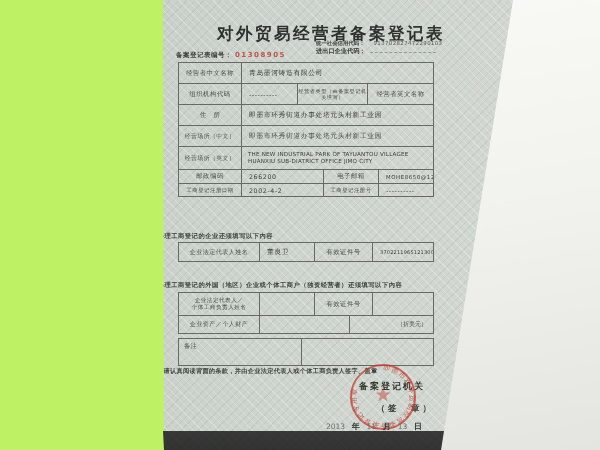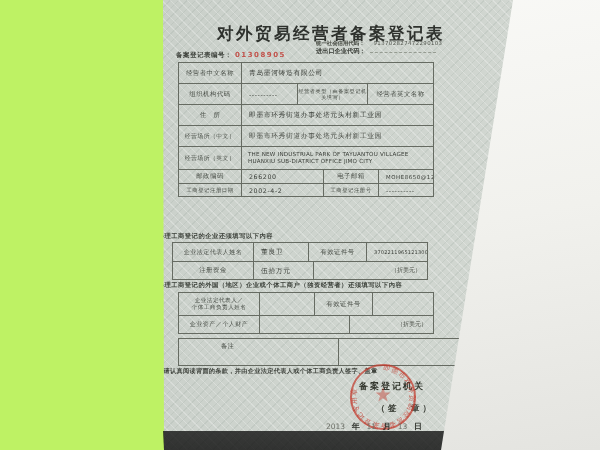--- a/index.html
+++ b/index.html
@@ -108,31 +108,26 @@
       <div class="trow" style="height:13px">
         <div class="c lbl" style="width:62px;font-size:5.4px">工商登记注册日期</div>
         <div class="c val num" style="width:82px">2002-4-2</div>
         <div class="c lbl" style="width:55px;font-size:5.4px">工商登记注册号</div>
         <div class="c val num" style="flex:1">----------</div>
       </div>
     </div>
 
     <div class="sech" style="left:144px;top:232px">依法办理工商登记的企业还须填写以下内容</div>
 
-    <div class="tbl" style="left:172px;top:242px;width:254px;">
+    <div class="tbl" style="left:178px;top:242px;width:254px;">
       <div class="trow" style="height:18px">
         <div class="c lbl" style="width:80px;font-size:6px">企业法定代表人姓名</div>
         <div class="c val" style="width:55px">董良卫</div>
         <div class="c lbl" style="width:58px">有效证件号</div>
         <div class="c val" style="flex:1;font-size:5px;letter-spacing:.2px">370221196512130032</div>
-      </div>
-      <div class="trow" style="height:18px">
-        <div class="c lbl" style="width:80px">注册资金</div>
-        <div class="c val" style="width:60px">伍拾万元</div>
-        <div class="c note" style="flex:1">（折美元）</div>
       </div>
     </div>
 
     <div class="sech" style="left:144px;top:281px">依法办理工商登记的外国（地区）企业或个体工商户（独资经营者）还须填写以下内容</div>
 
     <div class="tbl" style="left:178px;top:292px;width:254px;">
       <div class="trow" style="height:22px">
         <div class="c lbl sm" style="width:80px;flex-direction:column;font-size:5.6px">
           <div>企业法定代表人／</div>
           <div>个体工商负责人姓名</div>
@@ -141,21 +136,21 @@
         <div class="c lbl" style="width:58px">有效证件号</div>
         <div class="c val" style="flex:1"></div>
       </div>
       <div class="trow" style="height:18px">
         <div class="c lbl" style="width:80px;font-size:6px">企业资产／个人财产</div>
         <div class="c val" style="width:90px"></div>
         <div class="c note" style="flex:1">（折美元）</div>
       </div>
     </div>
 
-    <div class="tbl" style="left:178px;top:338px;width:254px;padding-left:37px;">
+    <div class="tbl" style="left:178px;top:338px;width:254px;">
       <div class="trow" style="height:26px">
         <div class="c rem-l" style="width:122px">备注</div>
         <div class="c val" style="flex:1"></div>
       </div>
     </div>
 
     <div class="abs caption">填表前请认真阅读背面的条款，并由企业法定代表人或个体工商负责人签字、盖章</div>
 
     <div class="abs authority">备案登记机关</div>
     <div class="abs sealword">（签　章）</div>

